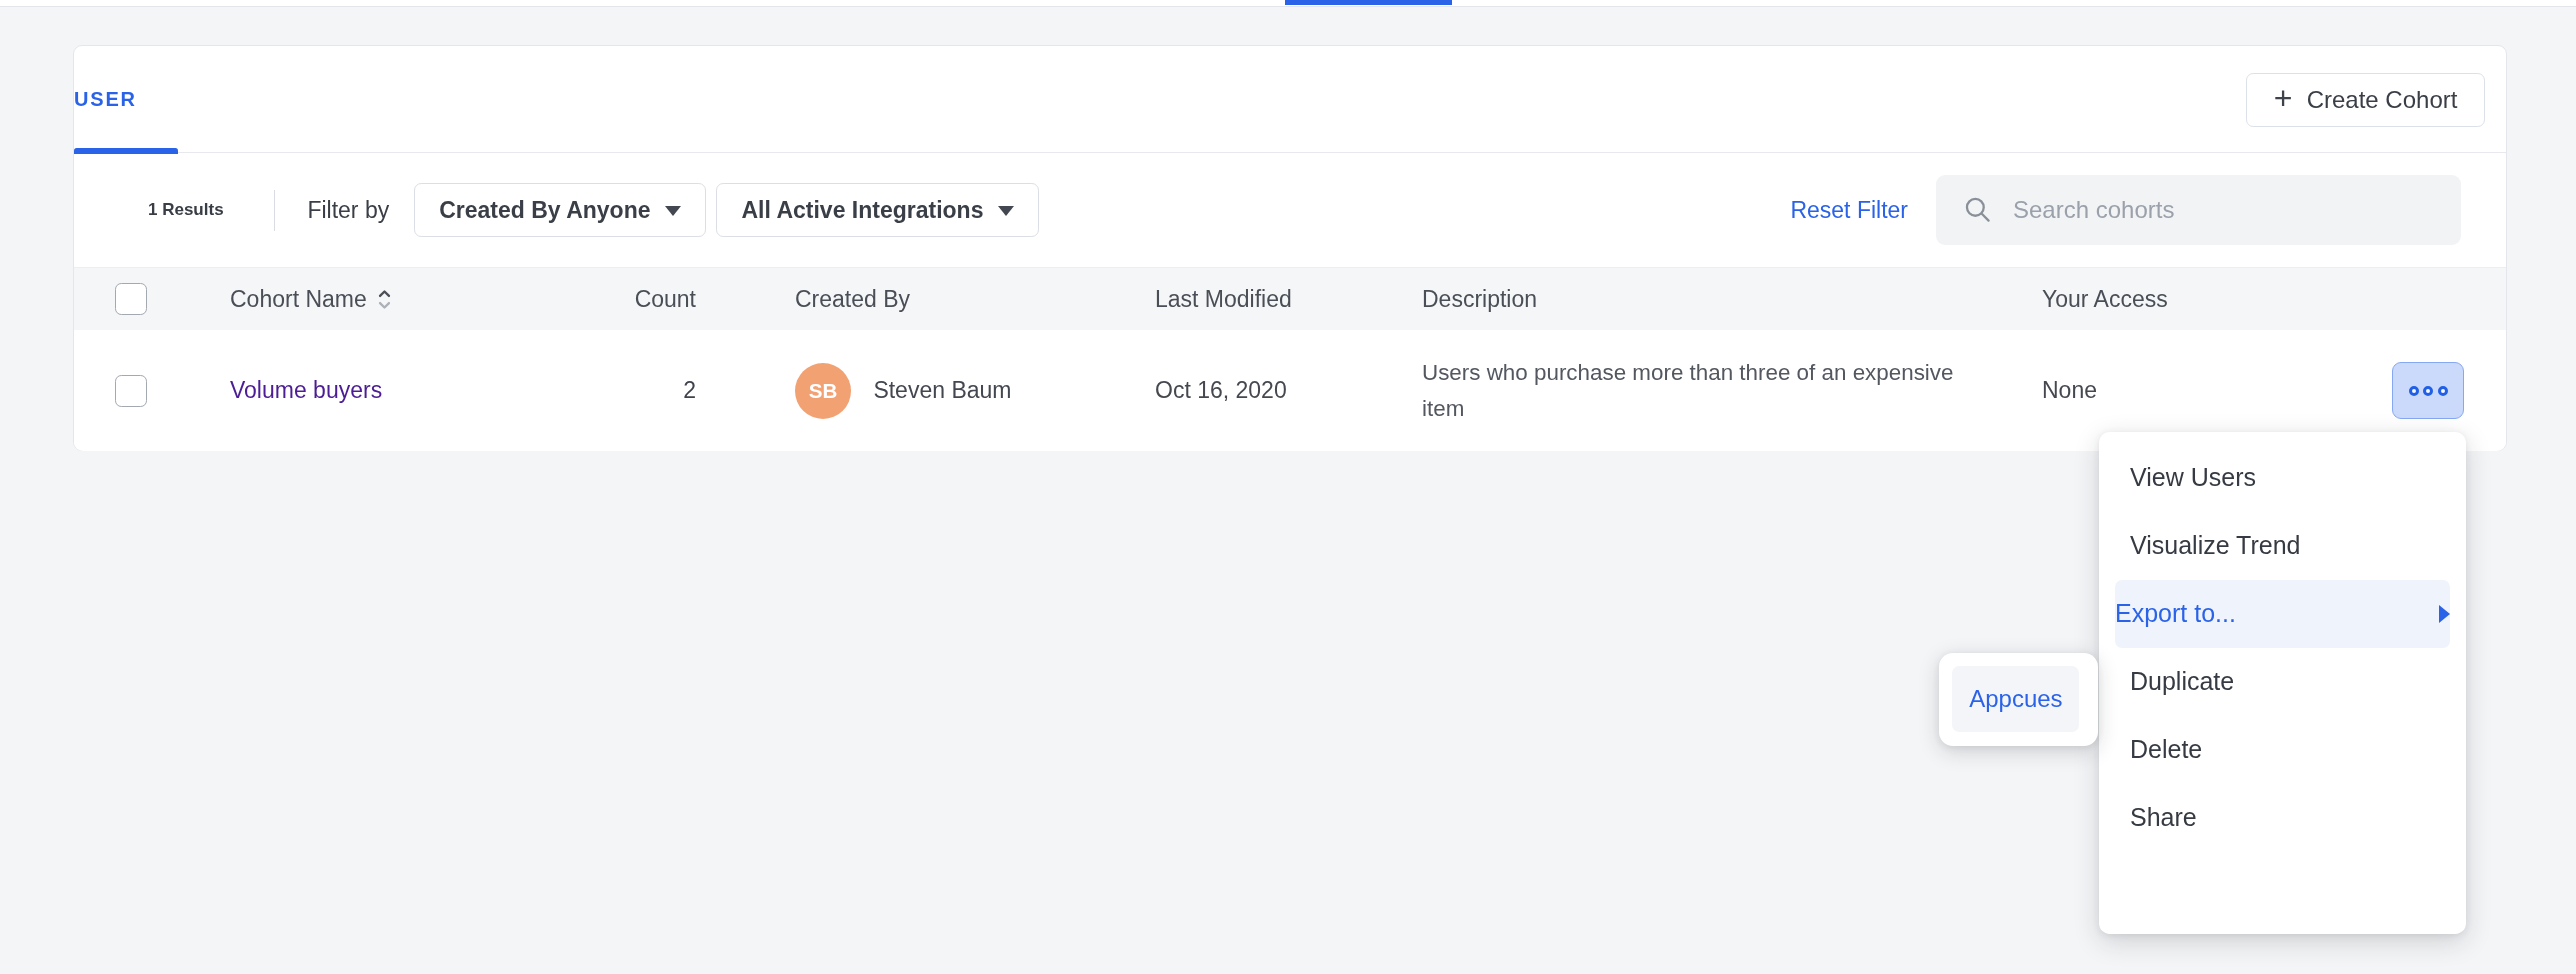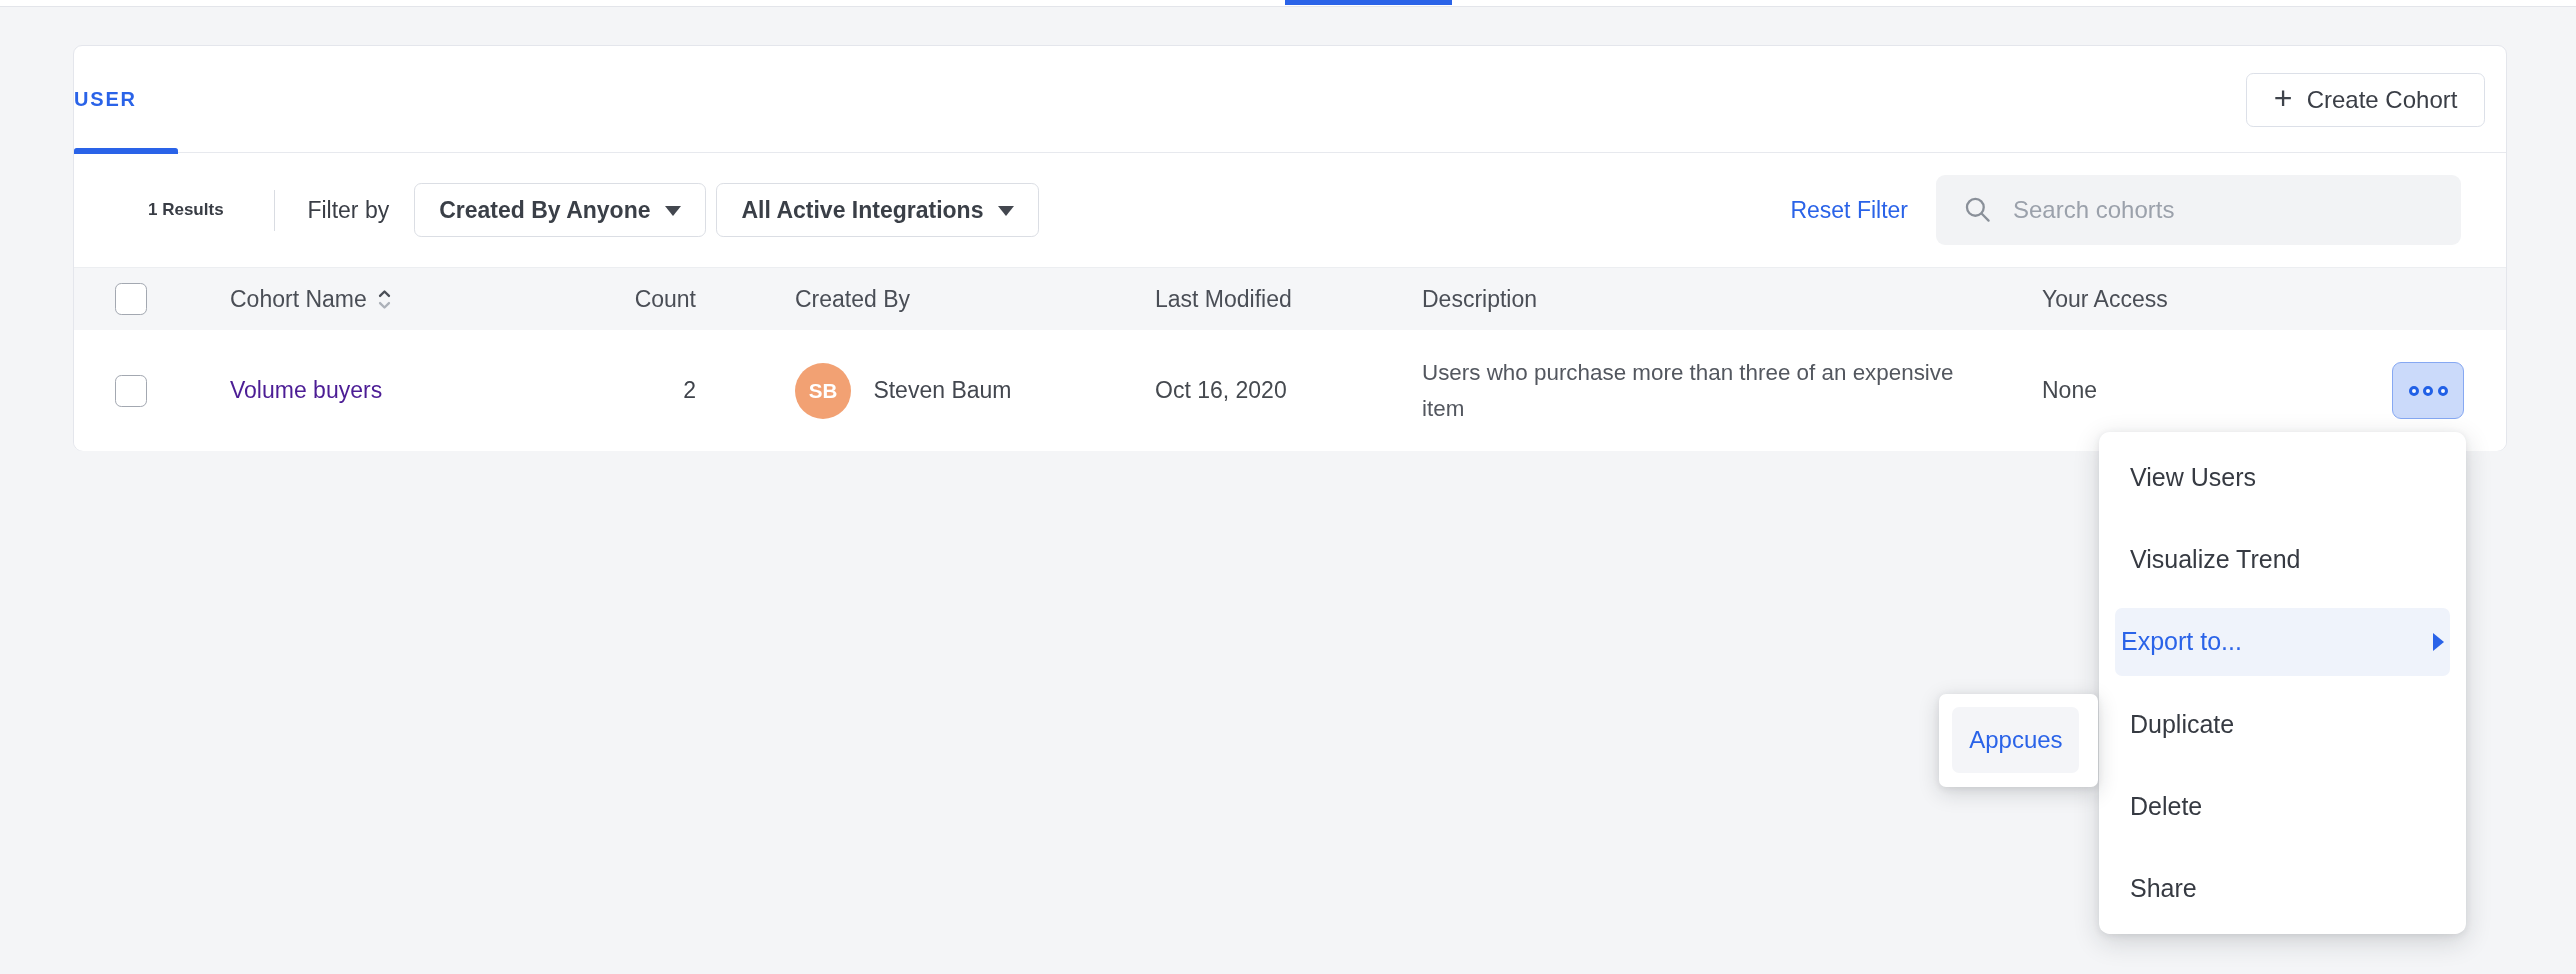--- a/index.html
+++ b/index.html
@@ -121,41 +121,40 @@
   }
   .dot {
     width:10px; height:10px; border-radius:50%;
     border:3.1px solid #2160E6; background:#F7FAFF;
   }
   
   .menu {
     position:absolute; left:2099px; top:432px; width:367px; height:502px;
     background:#fff; border-radius:10.7px; z-index:10;
     box-shadow:0 7.2px 27px rgba(24,29,39,0.16), 0 1.8px 7.2px rgba(24,29,39,0.08);
-    padding:11.6px 0; display:flex; flex-direction:column;justify-content:space-between;
+    padding:11.6px 0; display:flex; flex-direction:column;
   }
   .menu-item {
     height:68px; display:flex; align-items:center; padding:0 31px;
     font-size:25px; color:#363A42; cursor:pointer;
   }
   .menu-item.highlight {
-    margin:0 16px; padding:0 6px; background:#EFF3FB; border-radius:7.2px;
+    margin:0 16px; padding:0 0; background:#EFF3FB; border-radius:7.2px;
     color:#2A63E8;
   }
   .arrow-right {
     margin-left:auto; width:0; height:0;
     border-top:9px solid transparent; border-bottom:9px solid transparent;
     border-left:11.6px solid #2A63E8;
   }
   
   .submenu {
     position:absolute; left:1939px; top:653px; width:159px; height:93px;
-    background:#fff; border-radius:7px; z-index:11;
+    background:#fff; border-radius:14px; z-index:11;
     box-shadow:0 5.4px 21.5px rgba(24,29,39,0.16), 0 1.8px 7.2px rgba(24,29,39,0.08);
-    margin-top:41px;
   }
   .submenu-item {
     position:absolute; left:13.4px; top:12.5px; width:127px; height:66px;
     background:#F4F5F8; border-radius:7.2px;
     display:flex; align-items:center; justify-content:center;
     font-size:24px; color:#2A63E8; cursor:pointer;
   }
 </style>
 </head>
 <body>

